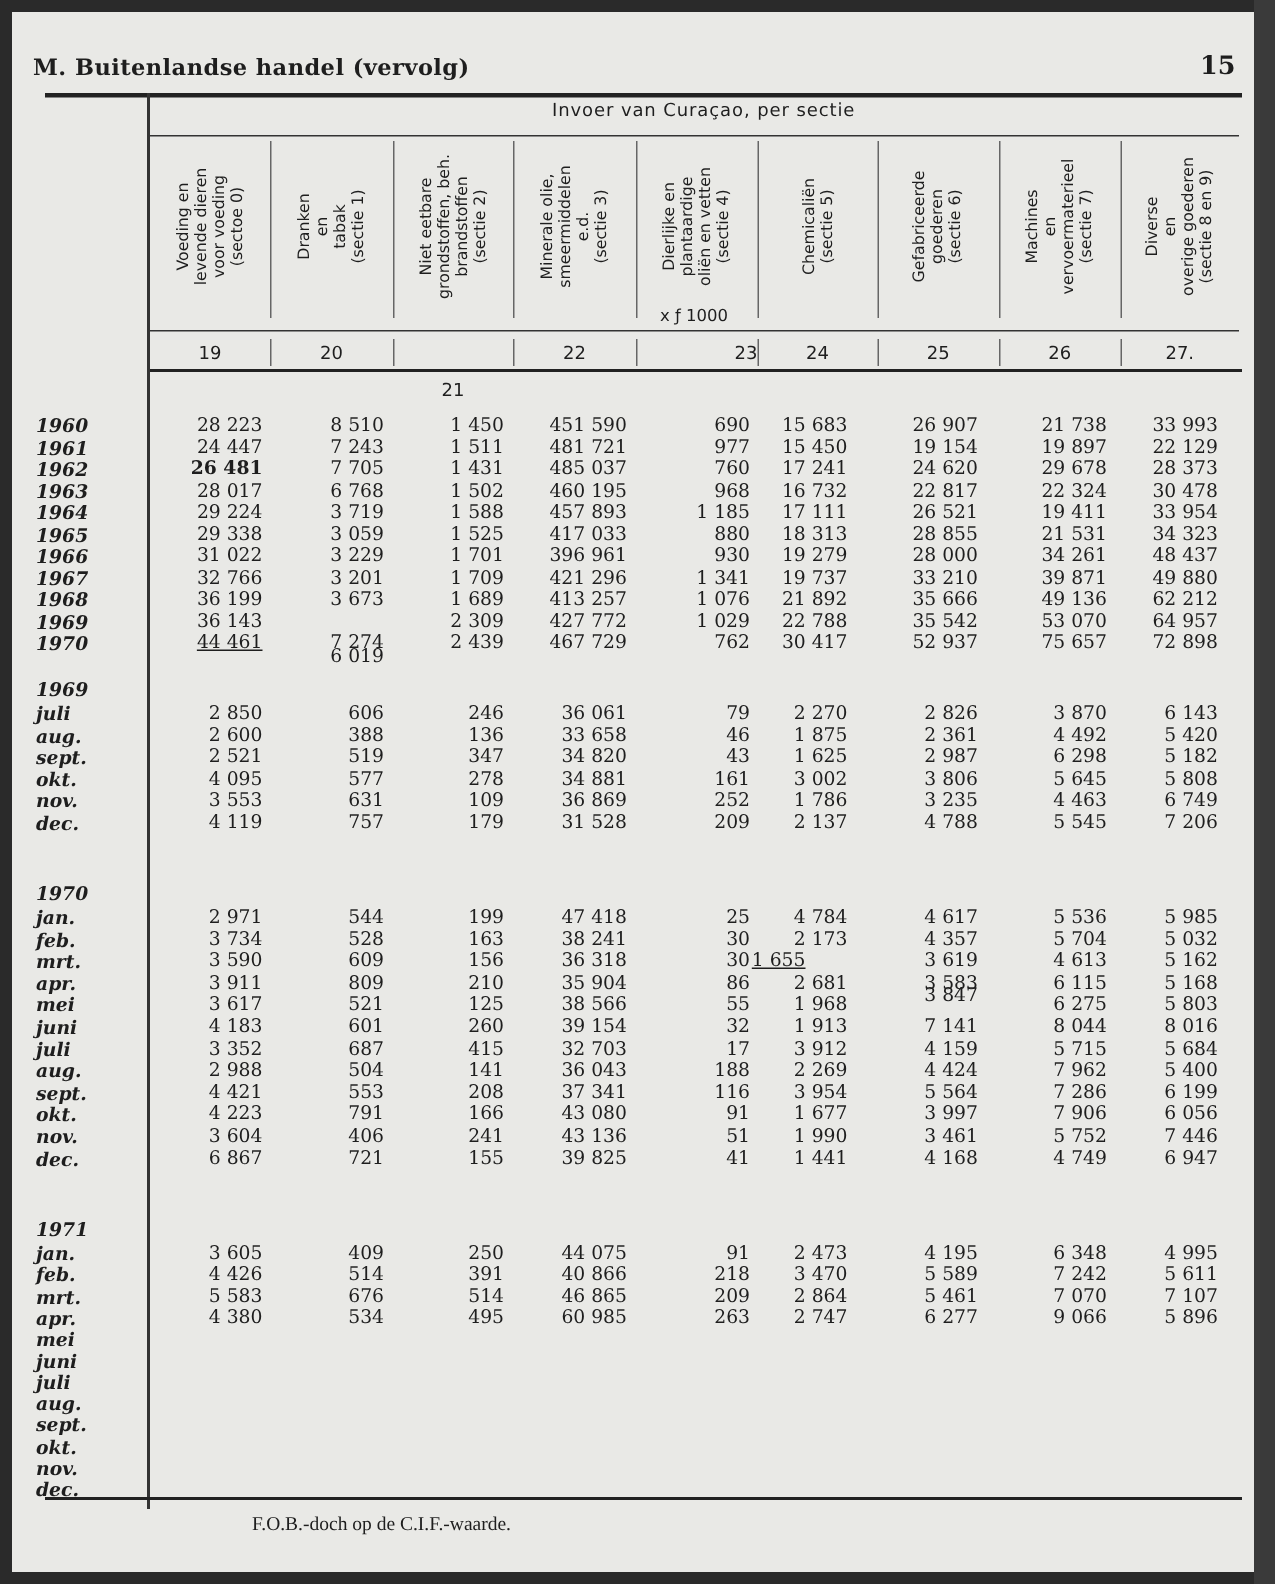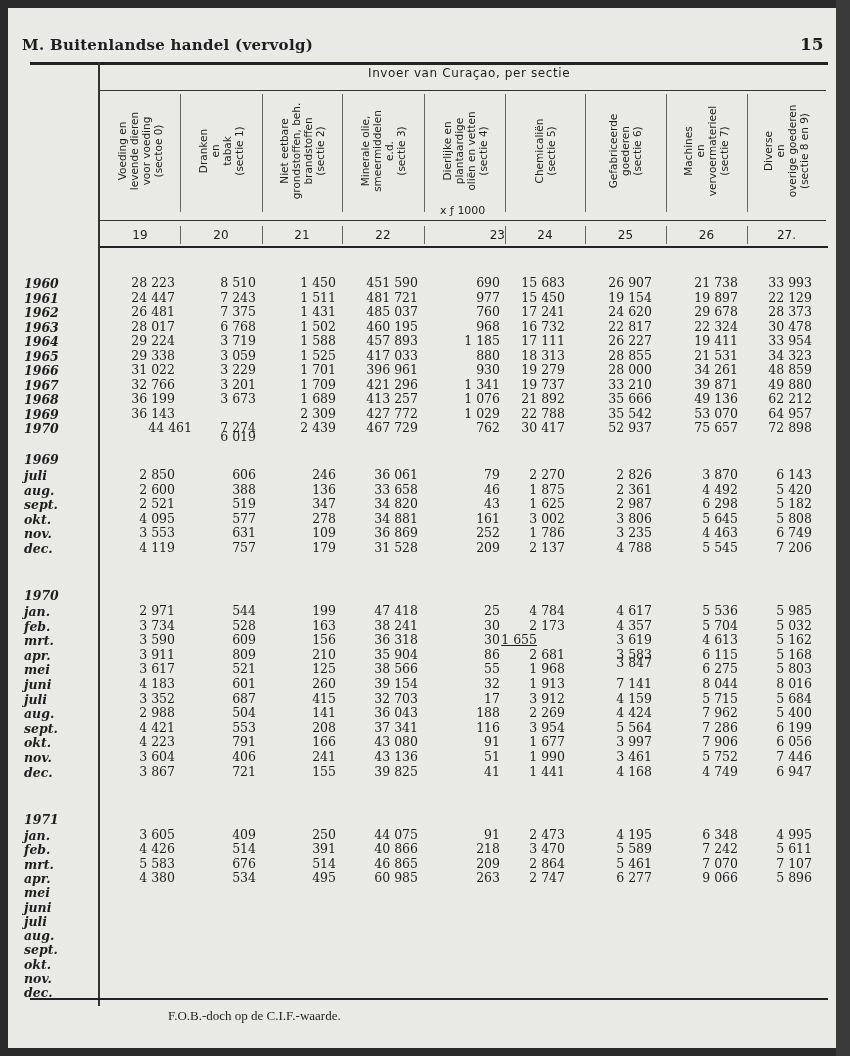--- a/index.html
+++ b/index.html
@@ -82,21 +82,21 @@
     </div>
     <div class="colnum" style="left: 180px; width: 82px;">20</div>
     <div class="vthin" style="left: 180px; top: 94px; height: 118px;"></div>
     <div class="vthin" style="left: 180px; top: 226px; height: 18px;"></div>
     <div class="colhead" style="left: 262px; width: 80px;">
       <div class="rot">Niet eetbare
 grondstoffen, beh.
 brandstoffen
 (sectie 2)</div>
     </div>
-    <div class="colnum" style="left: 262px; width: 80px;">21</div>
+    <div class="colnum" style="left: 262px; width: 80px; margin-top: 25px;">21</div>
     <div class="vthin" style="left: 262px; top: 94px; height: 118px;"></div>
     <div class="vthin" style="left: 262px; top: 226px; height: 18px;"></div>
     <div class="colhead" style="left: 342px; width: 82px;">
       <div class="rot">Minerale olie,
 smeermiddelen
 e.d.
 (sectie 3)</div>
     </div>
     <div class="colnum" style="left: 342px; width: 82px;">22</div>
     <div class="vthin" style="left: 342px; top: 94px; height: 118px;"></div>
@@ -159,22 +159,22 @@
     <div class="row cell" style="top: 290.5px; left: 105px; width: 70px;">24 447</div>
     <div class="row cell" style="top: 290.5px; left: 186px; width: 70px;">7 243</div>
     <div class="row cell" style="top: 290.5px; left: 266px; width: 70px;">1 511</div>
     <div class="row cell" style="top: 290.5px; left: 348px; width: 70px;">481 721</div>
     <div class="row cell" style="top: 290.5px; left: 430px; width: 70px;">977</div>
     <div class="row cell" style="top: 290.5px; left: 495px; width: 70px;">15 450</div>
     <div class="row cell" style="top: 290.5px; left: 582px; width: 70px;">19 154</div>
     <div class="row cell" style="top: 290.5px; left: 668px; width: 70px;">19 897</div>
     <div class="row cell" style="top: 290.5px; left: 742px; width: 70px;">22 129</div>
     <div class="label" style="top: 305px;">1962</div>
-    <div class="row cell" style="top: 305px; left: 105px; width: 70px;">26 481</div>
-    <div class="row cell" style="top: 305px; left: 186px; width: 70px;">7 375</div>
+    <div class="row cell" style="top: 305px; left: 105px; width: 70px; font-weight: bold;">26 481</div>
+    <div class="row cell" style="top: 305px; left: 186px; width: 70px;">7 705</div>
     <div class="row cell" style="top: 305px; left: 266px; width: 70px;">1 431</div>
     <div class="row cell" style="top: 305px; left: 348px; width: 70px;">485 037</div>
     <div class="row cell" style="top: 305px; left: 430px; width: 70px;">760</div>
     <div class="row cell" style="top: 305px; left: 495px; width: 70px;">17 241</div>
     <div class="row cell" style="top: 305px; left: 582px; width: 70px;">24 620</div>
     <div class="row cell" style="top: 305px; left: 668px; width: 70px;">29 678</div>
     <div class="row cell" style="top: 305px; left: 742px; width: 70px;">28 373</div>
     <div class="label" style="top: 319.5px;">1963</div>
     <div class="row cell" style="top: 319.5px; left: 105px; width: 70px;">28 017</div>
     <div class="row cell" style="top: 319.5px; left: 186px; width: 70px;">6 768</div>
@@ -185,21 +185,21 @@
     <div class="row cell" style="top: 319.5px; left: 582px; width: 70px;">22 817</div>
     <div class="row cell" style="top: 319.5px; left: 668px; width: 70px;">22 324</div>
     <div class="row cell" style="top: 319.5px; left: 742px; width: 70px;">30 478</div>
     <div class="label" style="top: 334px;">1964</div>
     <div class="row cell" style="top: 334px; left: 105px; width: 70px;">29 224</div>
     <div class="row cell" style="top: 334px; left: 186px; width: 70px;">3 719</div>
     <div class="row cell" style="top: 334px; left: 266px; width: 70px;">1 588</div>
     <div class="row cell" style="top: 334px; left: 348px; width: 70px;">457 893</div>
     <div class="row cell" style="top: 334px; left: 430px; width: 70px;">1 185</div>
     <div class="row cell" style="top: 334px; left: 495px; width: 70px;">17 111</div>
-    <div class="row cell" style="top: 334px; left: 582px; width: 70px;">26 227</div>
+    <div class="row cell" style="top: 334px; left: 582px; width: 70px;">26 521</div>
     <div class="row cell" style="top: 334px; left: 668px; width: 70px;">19 411</div>
     <div class="row cell" style="top: 334px; left: 742px; width: 70px;">33 954</div>
     <div class="label" style="top: 348.5px;">1965</div>
     <div class="row cell" style="top: 348.5px; left: 105px; width: 70px;">29 338</div>
     <div class="row cell" style="top: 348.5px; left: 186px; width: 70px;">3 059</div>
     <div class="row cell" style="top: 348.5px; left: 266px; width: 70px;">1 525</div>
     <div class="row cell" style="top: 348.5px; left: 348px; width: 70px;">417 033</div>
     <div class="row cell" style="top: 348.5px; left: 430px; width: 70px;">880</div>
     <div class="row cell" style="top: 348.5px; left: 495px; width: 70px;">18 313</div>
     <div class="row cell" style="top: 348.5px; left: 582px; width: 70px;">28 855</div>
@@ -207,21 +207,21 @@
     <div class="row cell" style="top: 348.5px; left: 742px; width: 70px;">34 323</div>
     <div class="label" style="top: 363px;">1966</div>
     <div class="row cell" style="top: 363px; left: 105px; width: 70px;">31 022</div>
     <div class="row cell" style="top: 363px; left: 186px; width: 70px;">3 229</div>
     <div class="row cell" style="top: 363px; left: 266px; width: 70px;">1 701</div>
     <div class="row cell" style="top: 363px; left: 348px; width: 70px;">396 961</div>
     <div class="row cell" style="top: 363px; left: 430px; width: 70px;">930</div>
     <div class="row cell" style="top: 363px; left: 495px; width: 70px;">19 279</div>
     <div class="row cell" style="top: 363px; left: 582px; width: 70px;">28 000</div>
     <div class="row cell" style="top: 363px; left: 668px; width: 70px;">34 261</div>
-    <div class="row cell" style="top: 363px; left: 742px; width: 70px;">48 859</div>
+    <div class="row cell" style="top: 363px; left: 742px; width: 70px;">48 437</div>
     <div class="label" style="top: 377.5px;">1967</div>
     <div class="row cell" style="top: 377.5px; left: 105px; width: 70px;">32 766</div>
     <div class="row cell" style="top: 377.5px; left: 186px; width: 70px;">3 201</div>
     <div class="row cell" style="top: 377.5px; left: 266px; width: 70px;">1 709</div>
     <div class="row cell" style="top: 377.5px; left: 348px; width: 70px;">421 296</div>
     <div class="row cell" style="top: 377.5px; left: 430px; width: 70px;">1 341</div>
     <div class="row cell" style="top: 377.5px; left: 495px; width: 70px;">19 737</div>
     <div class="row cell" style="top: 377.5px; left: 582px; width: 70px;">33 210</div>
     <div class="row cell" style="top: 377.5px; left: 668px; width: 70px;">39 871</div>
     <div class="row cell" style="top: 377.5px; left: 742px; width: 70px;">49 880</div>
@@ -239,21 +239,21 @@
     <div class="row cell" style="top: 406.5px; left: 105px; width: 70px;">36 143</div>
     <div class="row cell" style="top: 430px; left: 186px; width: 70px;">6 019</div>
     <div class="row cell" style="top: 406.5px; left: 266px; width: 70px;">2 309</div>
     <div class="row cell" style="top: 406.5px; left: 348px; width: 70px;">427 772</div>
     <div class="row cell" style="top: 406.5px; left: 430px; width: 70px;">1 029</div>
     <div class="row cell" style="top: 406.5px; left: 495px; width: 70px;">22 788</div>
     <div class="row cell" style="top: 406.5px; left: 582px; width: 70px;">35 542</div>
     <div class="row cell" style="top: 406.5px; left: 668px; width: 70px;">53 070</div>
     <div class="row cell" style="top: 406.5px; left: 742px; width: 70px;">64 957</div>
     <div class="label" style="top: 421px;">1970</div>
-    <div class="row cell" style="top: 421px; left: 122px; width: 70px;">44 461</div>
+    <div class="row cell" style="top: 421px; left: 105px; width: 70px; text-decoration: underline;">44 461</div>
     <div class="row cell" style="top: 421px; left: 186px; width: 70px;">7 274</div>
     <div class="row cell" style="top: 421px; left: 266px; width: 70px;">2 439</div>
     <div class="row cell" style="top: 421px; left: 348px; width: 70px;">467 729</div>
     <div class="row cell" style="top: 421px; left: 430px; width: 70px;">762</div>
     <div class="row cell" style="top: 421px; left: 495px; width: 70px;">30 417</div>
     <div class="row cell" style="top: 421px; left: 582px; width: 70px;">52 937</div>
     <div class="row cell" style="top: 421px; left: 668px; width: 70px;">75 657</div>
     <div class="row cell" style="top: 421px; left: 742px; width: 70px;">72 898</div>
     <div class="label" style="top: 452px;">1969</div>
     <div class="label" style="top: 468px;">juli</div>
@@ -421,21 +421,21 @@
     <div class="row cell" style="top: 750px; left: 105px; width: 70px;">3 604</div>
     <div class="row cell" style="top: 750px; left: 186px; width: 70px;">406</div>
     <div class="row cell" style="top: 750px; left: 266px; width: 70px;">241</div>
     <div class="row cell" style="top: 750px; left: 348px; width: 70px;">43 136</div>
     <div class="row cell" style="top: 750px; left: 430px; width: 70px;">51</div>
     <div class="row cell" style="top: 750px; left: 495px; width: 70px;">1 990</div>
     <div class="row cell" style="top: 750px; left: 582px; width: 70px;">3 461</div>
     <div class="row cell" style="top: 750px; left: 668px; width: 70px;">5 752</div>
     <div class="row cell" style="top: 750px; left: 742px; width: 70px;">7 446</div>
     <div class="label" style="top: 764.6px;">dec.</div>
-    <div class="row cell" style="top: 764.6px; left: 105px; width: 70px;">3 867</div>
+    <div class="row cell" style="top: 764.6px; left: 105px; width: 70px;">6 867</div>
     <div class="row cell" style="top: 764.6px; left: 186px; width: 70px;">721</div>
     <div class="row cell" style="top: 764.6px; left: 266px; width: 70px;">155</div>
     <div class="row cell" style="top: 764.6px; left: 348px; width: 70px;">39 825</div>
     <div class="row cell" style="top: 764.6px; left: 430px; width: 70px;">41</div>
     <div class="row cell" style="top: 764.6px; left: 495px; width: 70px;">1 441</div>
     <div class="row cell" style="top: 764.6px; left: 582px; width: 70px;">4 168</div>
     <div class="row cell" style="top: 764.6px; left: 668px; width: 70px;">4 749</div>
     <div class="row cell" style="top: 764.6px; left: 742px; width: 70px;">6 947</div>
     <div class="label" style="top: 812px;">1971</div>
     <div class="label" style="top: 828px;">jan.</div>

